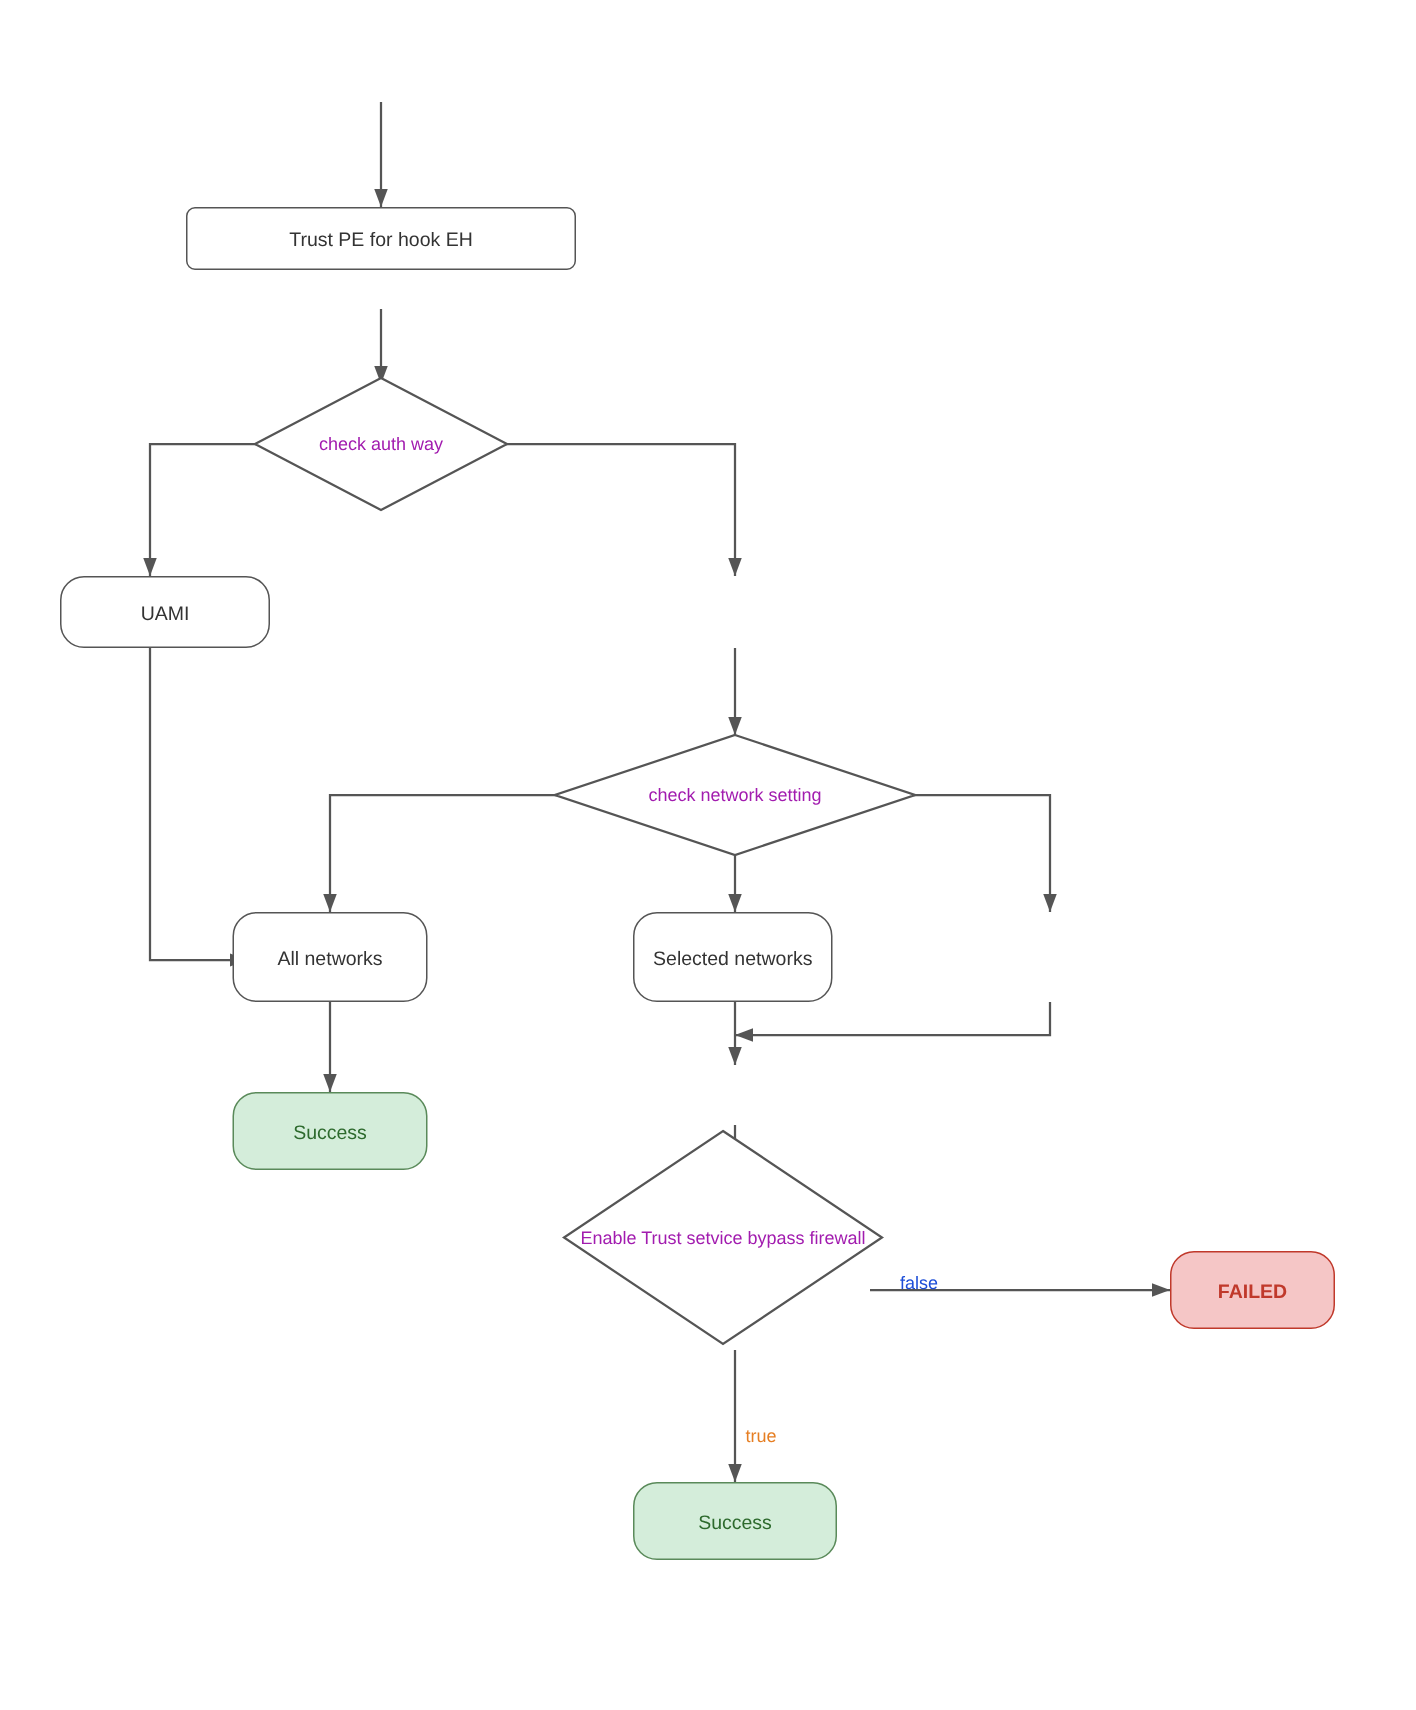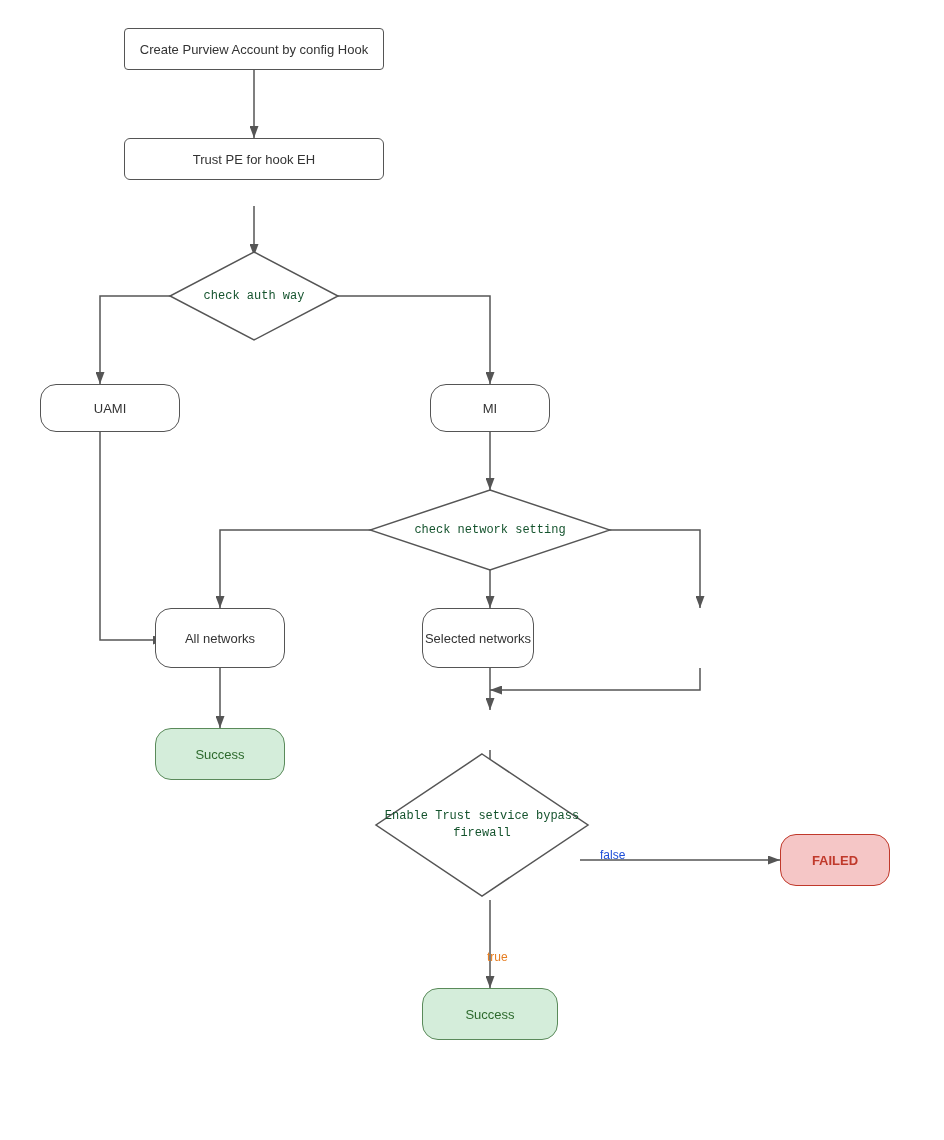--- a/index.html
+++ b/index.html
@@ -47,22 +47,21 @@
       position: absolute;
       width: 100%;
       height: 100%;
       top: 0; left: 0;
     }
     .diamond-text {
       position: relative;
       z-index: 1;
       text-align: center;
       font-size: 12px;
-      color: #14532d;
-      font-family: Liberation Mono, monospace;
+      color: #a21caf;
     }
     .success-node {
       border: 1.5px solid #5a8a5a;
       border-radius: 16px;
       background: #d4edda;
       color: #2d6a2d;
     }
     .failed-node {
       border: 1.5px solid #c0392b;
       border-radius: 16px;
@@ -128,59 +127,53 @@
     <polyline class="arrow-line" points="700,668 700,690 490,690"></polyline>
 
     <line class="arrow-line" x1="490" y1="750" x2="490" y2="820"></line>
 
     <polyline class="arrow-line" points="580,860 700,860 780,860"></polyline>
 
     <line class="arrow-line" x1="490" y1="900" x2="490" y2="988"></line>
 
   </svg>
 
-  <div class="node rect-node" style="left:124px; top:28px; width:260px; height:42px;">
-    <span>Create Purview Account by config Hook</span>
-  </div>
 
   <div class="node rect-node" style="left:124px; top:138px; width:260px; height:42px; border-radius:6px;">
     <span>Trust PE for hook EH</span>
   </div>
 
   <div class="node diamond-node" style="left:168px; top:250px; width:172px; height:92px;">
     <div class="diamond-inner" style="width:172px; height:92px;">
       <svg class="diamond-shape" viewBox="0 0 172 92">
         <polygon points="86,2 170,46 86,90 2,46" stroke="#555" stroke-width="1.5" fill="white"></polygon>
       </svg>
       <span class="diamond-text">check auth way</span>
     </div>
   </div>
 
   <div class="node rounded-node" style="left:40px; top:384px; width:140px; height:48px;">
     <span>UAMI</span>
   </div>
 
-  <div class="node rounded-node" style="left:430px; top:384px; width:120px; height:48px;">
-    <span>MI</span>
-  </div>
 
   <div class="node diamond-node" style="left:368px; top:488px; width:244px; height:84px;">
     <div class="diamond-inner" style="width:244px; height:84px;">
       <svg class="diamond-shape" viewBox="0 0 244 84">
         <polygon points="122,2 242,42 122,82 2,42" stroke="#555" stroke-width="1.5" fill="white"></polygon>
       </svg>
       <span class="diamond-text">check network setting</span>
     </div>
   </div>
 
   <div class="node rounded-node" style="left:155px; top:608px; width:130px; height:60px;">
     <span>All networks</span>
   </div>
 
-  <div class="node rounded-node" style="left:422px; top:608px; width:112px; height:60px;">
+  <div class="node rounded-node" style="left:422px; top:608px; width:133px; height:60px;">
     <span>Selected networks</span>
   </div>
 
 
   <div class="node success-node" style="left:155px; top:728px; width:130px; height:52px;">
     <span>Success</span>
   </div>
 
   <div class="node diamond-node" style="left:372px; top:750px; width:220px; height:150px;justify-content:flex-end;">
     <div class="diamond-inner" style="width:220px; height:150px;">
@@ -193,17 +186,17 @@
   </div>
 
   <div class="node failed-node" style="left:780px; top:834px; width:110px; height:52px;">
     <span>FAILED</span>
   </div>
 
   <div class="node success-node" style="left:422px; top:988px; width:136px; height:52px;">
     <span>Success</span>
   </div>
 
-  <div class="label-text true-label" style="left:487px; top:950px;">true</div>
+  <div class="label-text true-label" style="left:497px; top:950px;">true</div>
 
   <div class="label-text false-label" style="left:600px; top:848px;">false</div>
 
 </div>
 
 </body></html>

